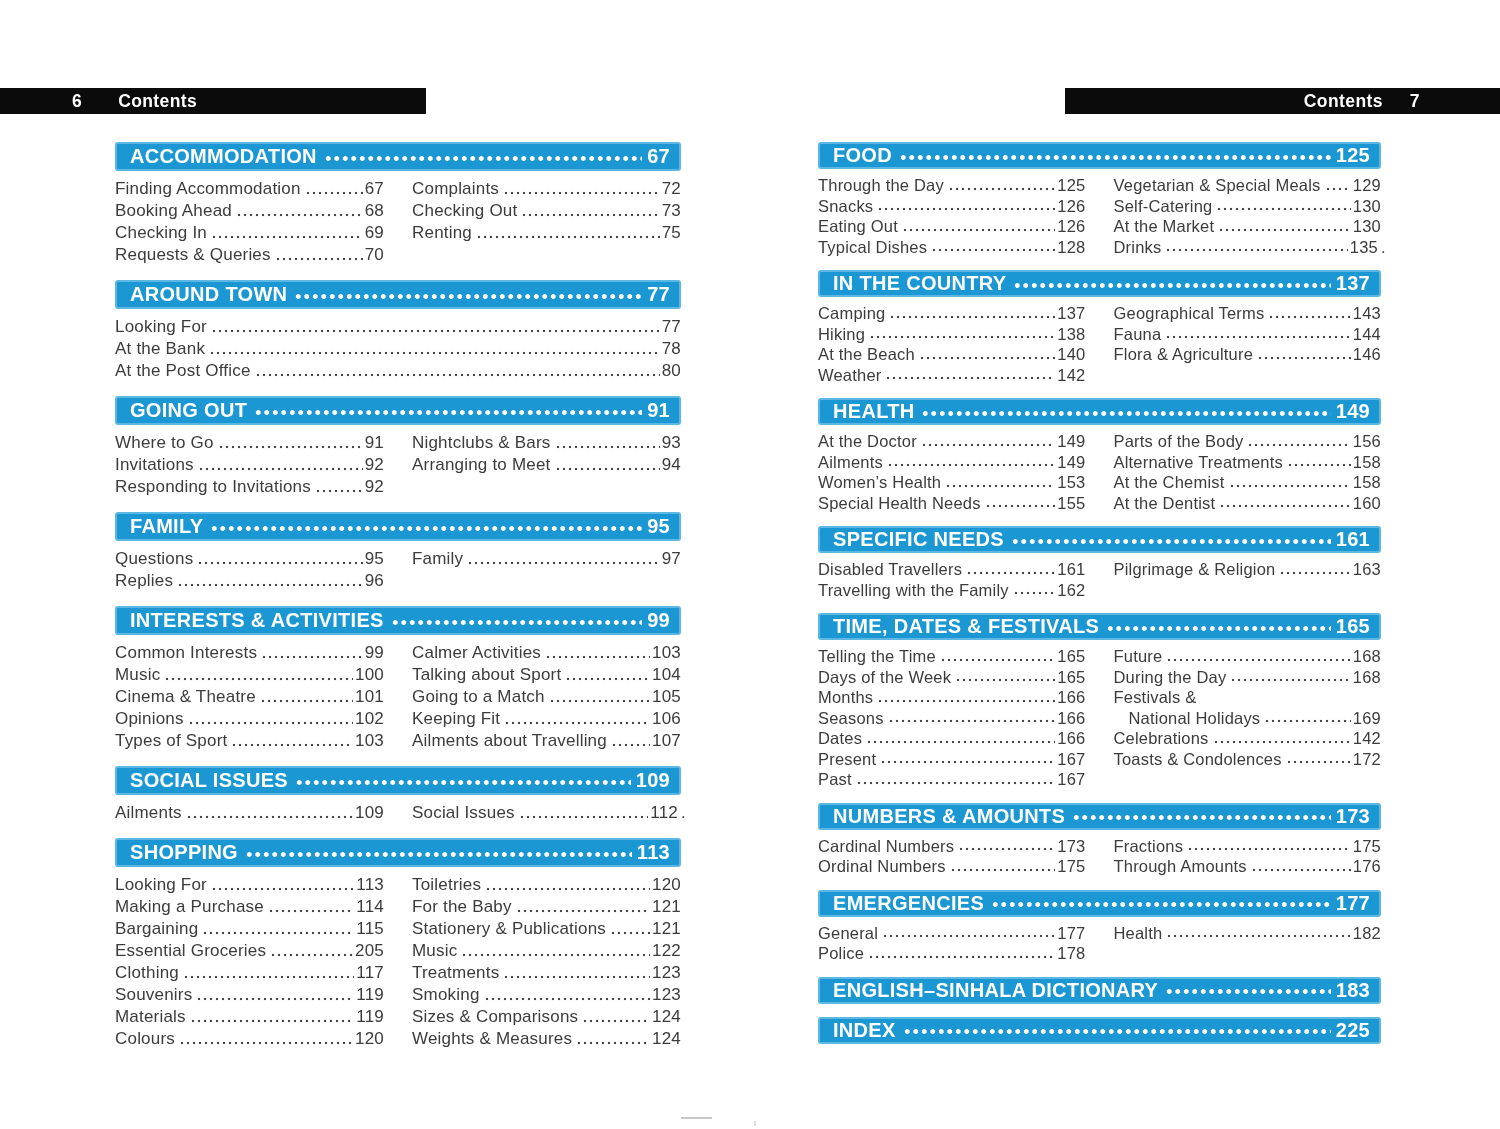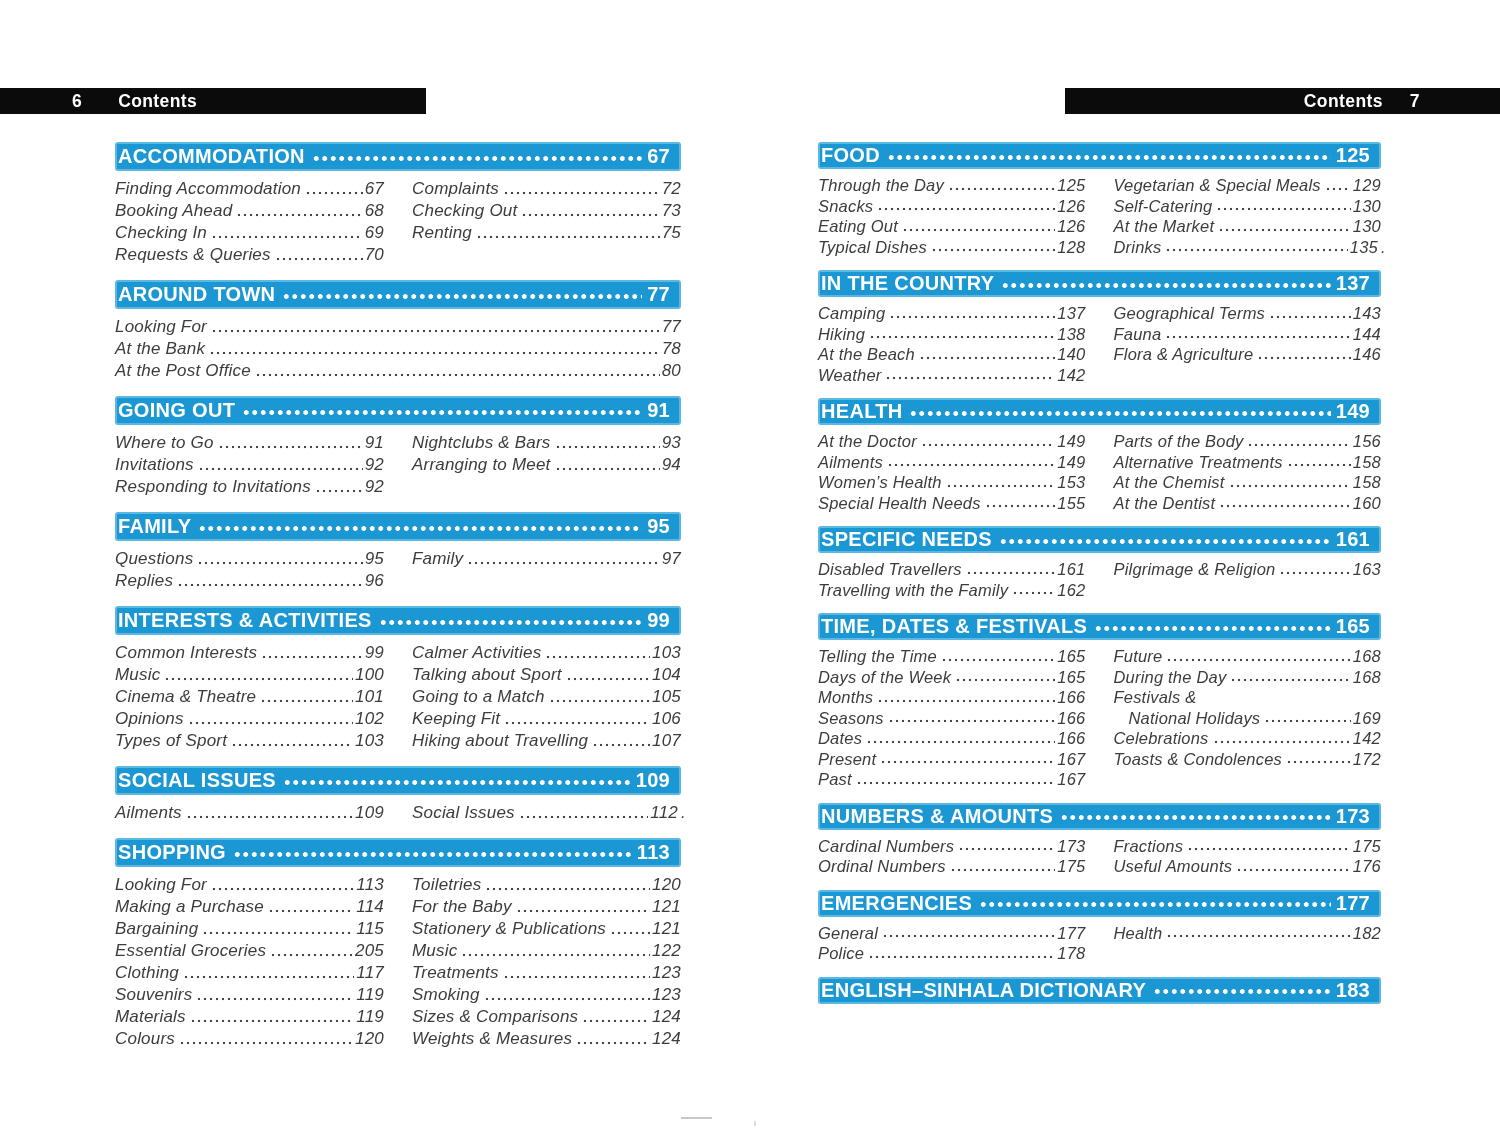--- a/index.html
+++ b/index.html
@@ -34,33 +34,33 @@
   .toc-section { margin-bottom:var(--secmb); }
 
   
   .bar {
     height:var(--barh);
     background:var(--blue,#1b97d3);
     border:2px solid var(--blueBorder,#5cb8e3);
     border-radius:3px;
     color:#ffffff;
     display:flex; align-items:center;
-    padding:0 9px 0 1px;
+    padding:0 9px 0 13px;
     font-weight:bold; font-size:20px; letter-spacing:0.3px;
     white-space:nowrap;
   }
   .bar-leader {
     flex:1; height:9px; margin:3px 5px 0 7px;
     background-image:radial-gradient(circle, #ffffff 2.1px, rgba(255,255,255,0) 2.6px);
     background-size:8.5px 9px; background-repeat:repeat-x; background-position:left center;
   }
   .bar-num { font-size:20px; }
 
   
-  .cols { display:flex; gap:28px; margin-top:var(--colsmt);font-style:italic; }
+  .cols { display:flex; gap:28px; margin-top:var(--colsmt); }
   .col  { flex:1; min-width:0; }
 
   .row { display:flex; height:var(--rowh); line-height:var(--rowh); font-size:var(--fs); letter-spacing:0.2px; white-space:nowrap; }
   .row .label { flex:0 0 auto; }
   .row.indent .label { padding-left:15px; }
   .row .dots {
     flex:1 1 auto; min-width:6px; margin:0 2px 0 4px;
     background-image:radial-gradient(circle, var(--dot,#474747) 1.15px, rgba(0,0,0,0) 1.6px);
     background-size:6px 6px; background-repeat:repeat-x;
     background-position:left bottom 4px;
@@ -277,21 +277,21 @@
               <span class="label">Going to a Match</span>
               <span class="dots"></span>
               <span class="num">105</span>
             </div>
             <div class="row">
               <span class="label">Keeping Fit</span>
               <span class="dots"></span>
               <span class="num">106</span>
             </div>
             <div class="row">
-              <span class="label">Hiking about Travelling</span>
+              <span class="label">Ailments about Travelling</span>
               <span class="dots"></span>
               <span class="num">107</span>
             </div>
           </div>
         </div>
       </section>
       <section class="toc-section">
         <div class="bar">
           <span class="bar-title">SOCIAL ISSUES</span>
           <span class="bar-leader"></span>
@@ -688,21 +688,21 @@
               <span class="num">175</span>
             </div>
           </div>
           <div class="col">
             <div class="row">
               <span class="label">Fractions</span>
               <span class="dots"></span>
               <span class="num">175</span>
             </div>
             <div class="row">
-              <span class="label">Useful Amounts</span>
+              <span class="label">Through Amounts</span>
               <span class="dots"></span>
               <span class="num">176</span>
             </div>
           </div>
         </div>
       </section>
       <section class="toc-section">
         <div class="bar">
           <span class="bar-title">EMERGENCIES</span>
           <span class="bar-leader"></span>
@@ -728,19 +728,26 @@
               <span class="num">182</span>
             </div>
           </div>
         </div>
       </section>
       <section class="toc-section">
         <div class="bar">
           <span class="bar-title">ENGLISH–SINHALA DICTIONARY</span>
           <span class="bar-leader"></span>
           <span class="bar-num">183</span>
+        </div>
+      </section>
+      <section class="toc-section">
+        <div class="bar">
+          <span class="bar-title">INDEX</span>
+          <span class="bar-leader"></span>
+          <span class="bar-num">225</span>
         </div>
       </section>
     </div>
 
   <div class="fold-mark"></div>
   <div class="fold-mark2"></div>
 </div>
 
 </body></html>

